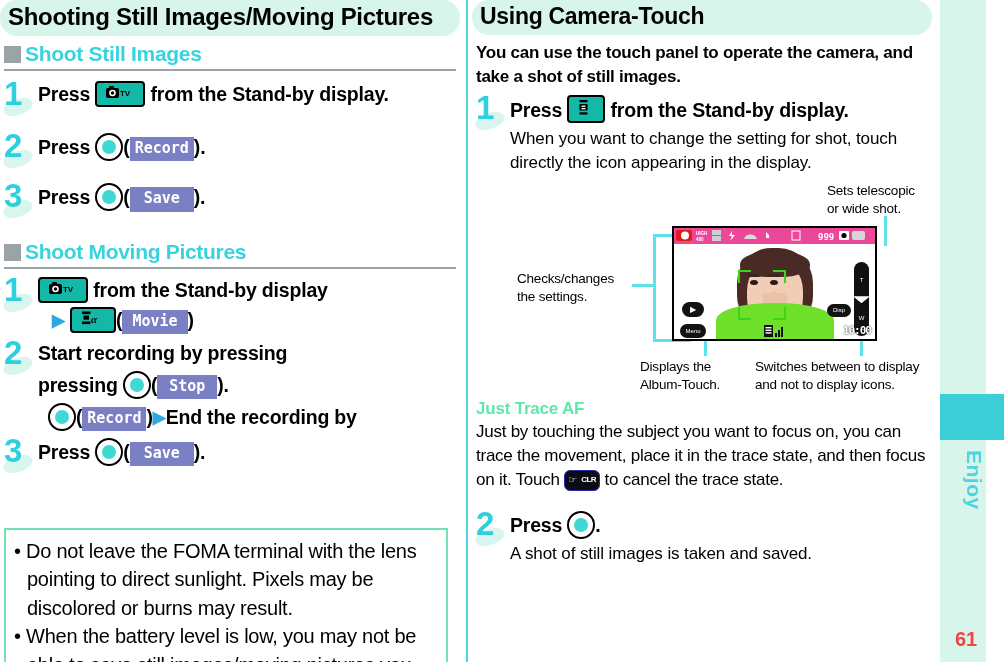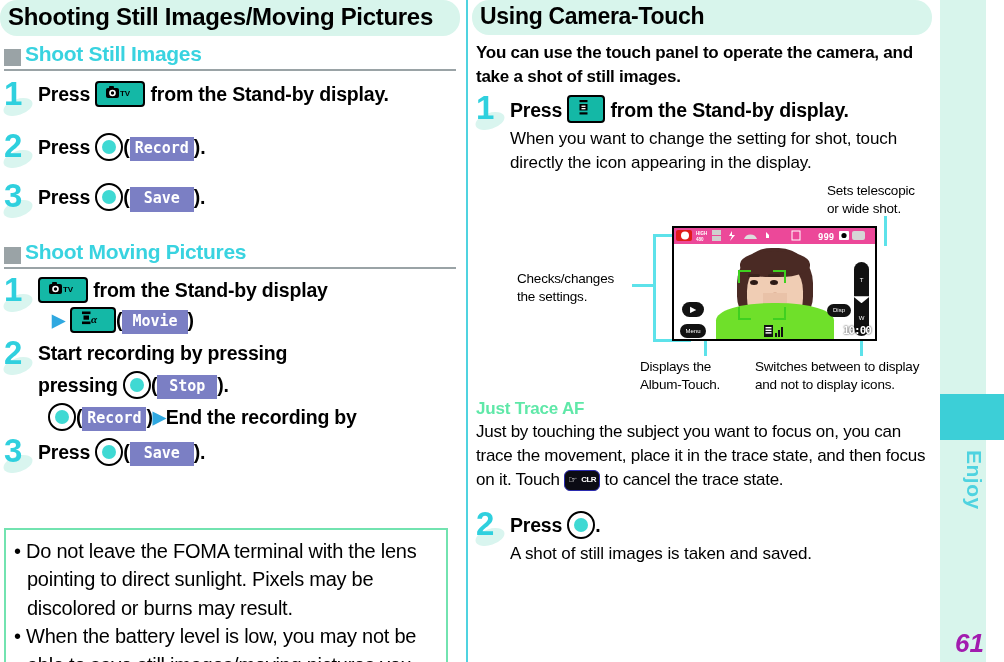--- a/index.html
+++ b/index.html
@@ -23,21 +23,21 @@
     font-size:24px;font-weight:bold;color:#000;
     padding:3px 8px 5px 8px;
     letter-spacing:-0.3px;
     white-space:nowrap;
     border-radius:17px;
   }
   .titlebar.right{font-size:23px;}
 
   
   .subhead{
-    display:flex;align-items:flex-end;
+    display:flex;align-items:center;
     margin:6px 0 0 4px;
     font-size:21px;font-weight:bold;color:#39d3e0;
     letter-spacing:-0.3px;
   }
   .subhead .sq{width:17px;height:17px;background:#9aa3a6;margin-right:4px;display:inline-block;}
   .rule{height:2px;background:#9aa3a6;margin:3px 4px 0 4px;}
 
   
   .step{position:relative;margin:8px 0 0 0;padding-left:38px;}
   .stepnum{
@@ -183,21 +183,21 @@
   .tabcol{position:absolute;left:940px;top:0;width:46px;height:662px;background:#d8f5ec;}
   .tabhl{position:absolute;left:940px;top:394px;width:64px;height:46px;background:#3ccfd7;}
   .tabtext{
     position:absolute;left:940px;top:450px;width:46px;
     writing-mode:vertical-rl;
     font-size:21px;font-weight:bold;color:#4fd3e0;
     text-align:left;letter-spacing:0.5px;
   }
   .pageno{
     position:absolute;left:955px;top:628px;
-    font-size:26px;font-weight:bold;color:#a21caf;font-style:italic;
+    font-size:20px;font-weight:bold;color:#ef4444;
   }
 </style>
 </head>
 <body>
 
 <div class="page">
 
   <div class="col-left">
 
     <div class="titlebar">Shooting Still Images/Moving Pictures</div>

